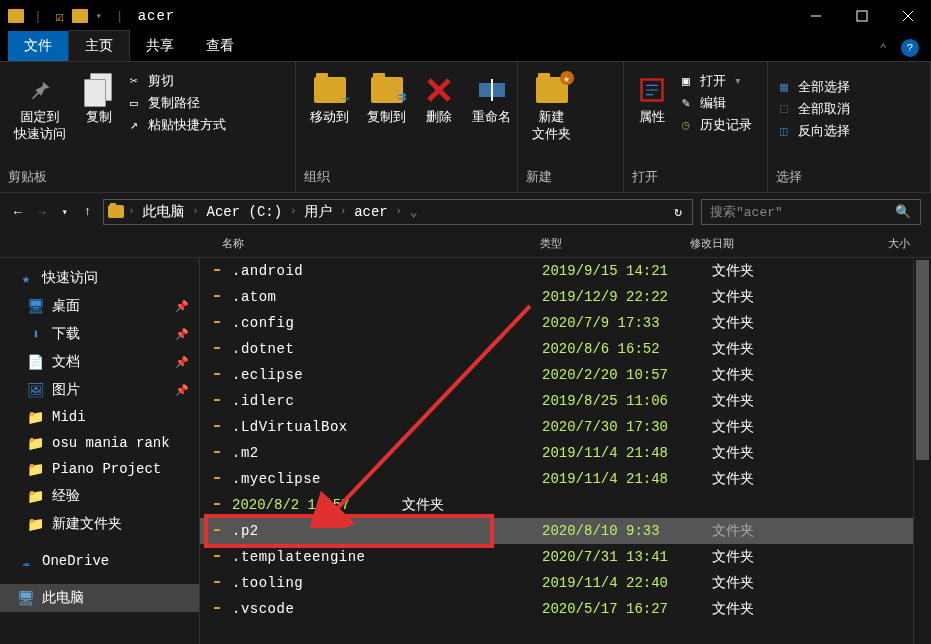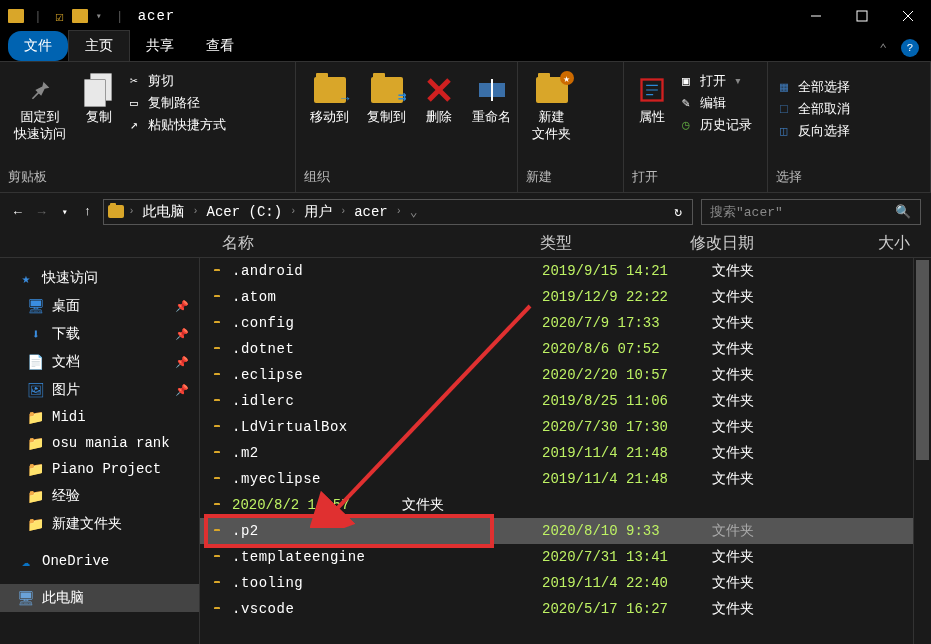--- a/index.html
+++ b/index.html
@@ -13,21 +13,21 @@
 .titlebar .down-ico { color:#888; font-size:10px; padding:0 4px;}
 .titlebar .sep { color:#555; margin:0 6px; }
 .titlebar .title { color:#fff; margin-left:4px; font-size:14px; letter-spacing:1px;}
 .winctrl { margin-left:auto; display:flex; }
 .winctrl .btn { width:46px; height:32px; display:flex; align-items:center; justify-content:center; color:#fff; }
 .winctrl .btn svg { width:12px; height:12px; }
 
 
 .tabbar { height:30px; background:#000; display:flex; align-items:flex-end; padding-left:8px; border-bottom:1px solid #333; position:relative;}
 .tab { padding:6px 16px; color:#fff; font-size:14px; }
-.tab.file { background:#0063b1;border-radius:13px; }
+.tab.file { background:#0063b1; }
 .tab.active { background:#1a1a1a; border:1px solid #333; border-bottom:none; }
 .tabbar .collapse { margin-left:auto; padding:4px 10px; color:#888; }
 .tabbar .help { width:18px; height:18px; border-radius:50%; background:#0063b1; color:#fff; display:flex; align-items:center; justify-content:center; margin:0 12px 4px 4px; font-size:11px;}
 
 
 .ribbon { height:130px; background:#1a1a1a; display:flex; }
 .group { border-right:1px solid #333; padding:4px 8px; display:flex; flex-direction:column; }
 .group-body { flex:1; display:flex; gap:6px; align-items:flex-start; padding-top:4px;}
 .group-label { text-align:left; color:#bbb; font-size:13px; padding:4px 0 2px; }
 .big-btn { display:flex; flex-direction:column; align-items:center; gap:4px; padding:4px 6px; color:#fff; }
@@ -50,21 +50,21 @@
 .addr { flex:1; height:26px; border:1px solid #555; display:flex; align-items:center; padding:0 4px; gap:4px; background:#1a1a1a; }
 .addr .crumb { color:#fff; padding:0 4px; font-size:14px;}
 .addr .sep { color:#888; font-size:10px;}
 .addr .refresh { margin-left:auto; color:#fff; padding:0 6px;}
 .addr .drop { color:#888; padding:0 4px;}
 .search { width:220px; height:26px; border:1px solid #555; display:flex; align-items:center; padding:0 8px; color:#888; position:relative; background:#1a1a1a;}
 .search .sico { margin-left:auto; color:#888;}
 
 
 .cols { height:28px; background:#1a1a1a; display:flex; align-items:center; border-bottom:1px solid #333; padding-left:210px; position:relative;}
-.cols .col { color:#ccc; font-size:16px; }
+.cols .col { color:#ccc; font-size:11px; }
 .cols .c-name { flex:0 0 330px; padding-left:12px;}
 .cols .c-date { flex:0 0 170px; }
 .cols .c-type { flex:0 0 150px; }
 .cols .c-size { flex:0 0 50px; text-align:right;}
 
 
 .body { display:flex; height:416px; position:relative;}
 .sidebar { width:200px; background:#1a1a1a; border-right:1px solid #333; overflow:hidden; padding-top:6px;}
 .side-item { display:flex; align-items:center; gap:8px; padding:5px 10px 5px 28px; color:#fff; font-size:14px;}
 .side-item.top { padding-left:18px; font-weight:normal;}
@@ -403,21 +403,21 @@
       </div>
       <div class="row">
         <span class="ficon"><span class="folder-glyph small"></span></span>
         <span class="fname">.config</span>
         <span class="fdate">2020/7/9 17:33</span>
         <span class="ftype">文件夹</span>
       </div>
       <div class="row">
         <span class="ficon"><span class="folder-glyph small"></span></span>
         <span class="fname">.dotnet</span>
-        <span class="fdate">2020/8/6 07:52</span>
+        <span class="fdate">2020/8/6 16:52</span>
         <span class="ftype">文件夹</span>
       </div>
       <div class="row">
         <span class="ficon"><span class="folder-glyph small"></span></span>
         <span class="fname">.eclipse</span>
         <span class="fdate">2020/2/20 10:57</span>
         <span class="ftype">文件夹</span>
       </div>
       <div class="row">
         <span class="ficon"><span class="folder-glyph small"></span></span>

